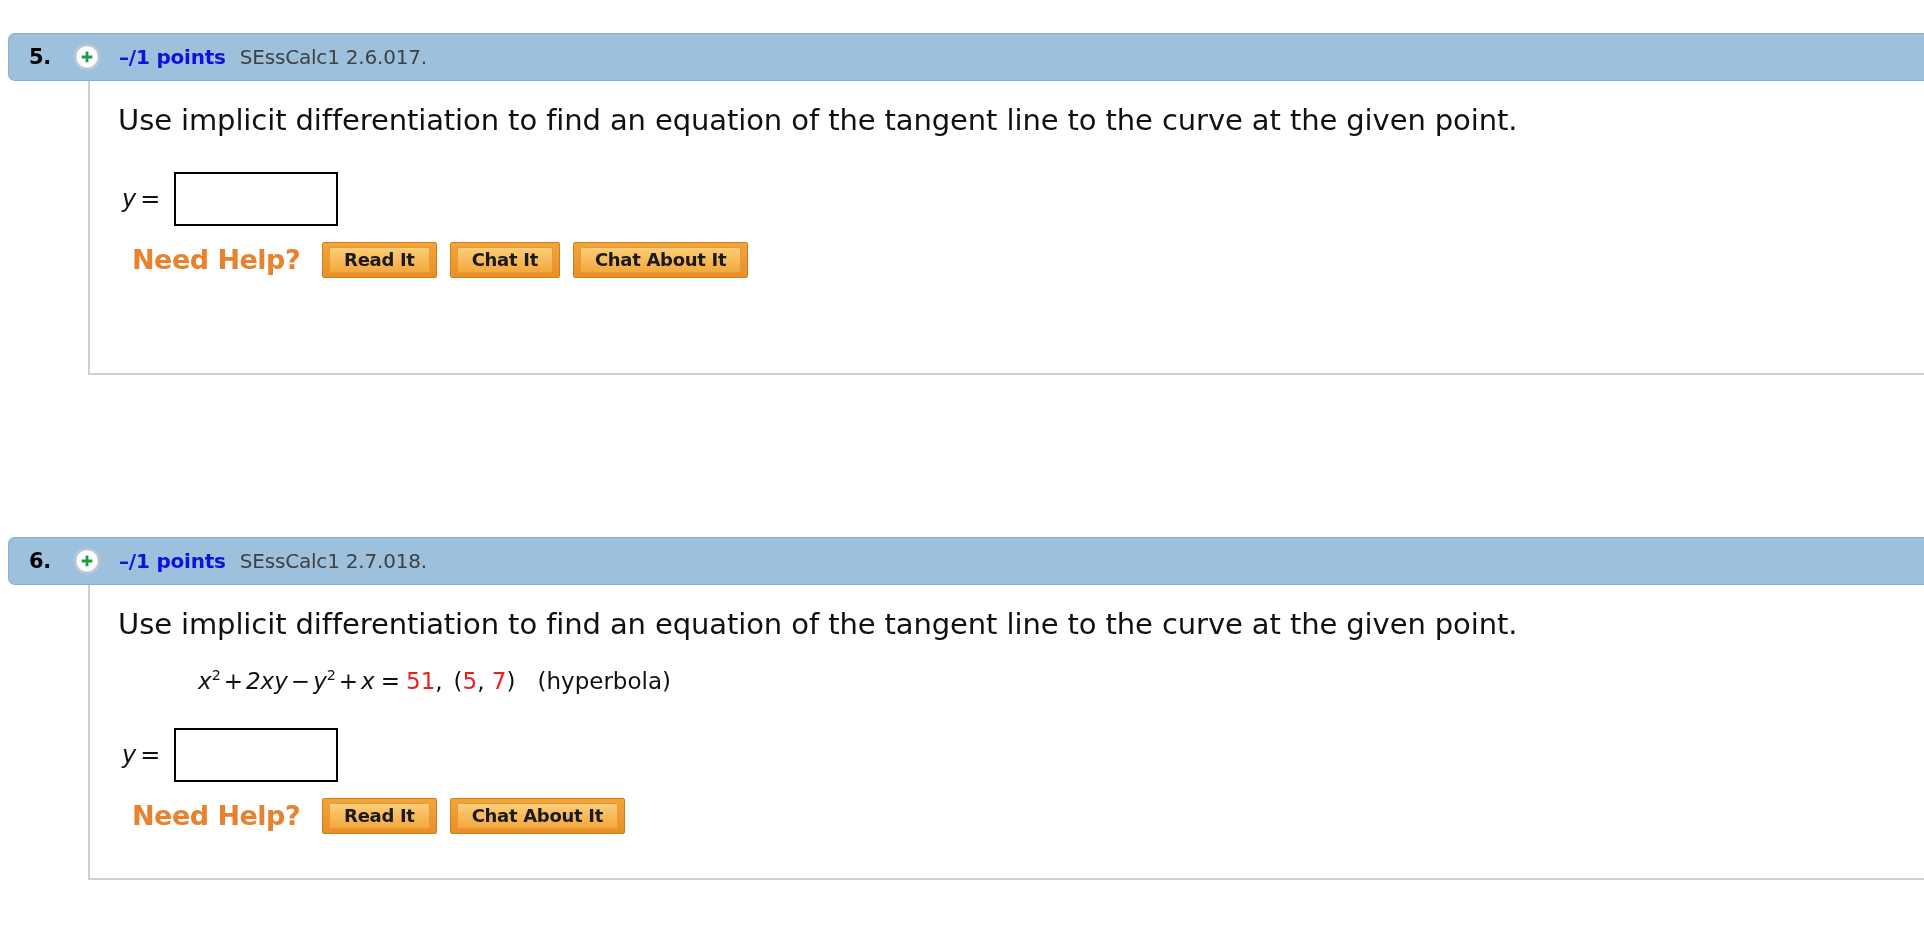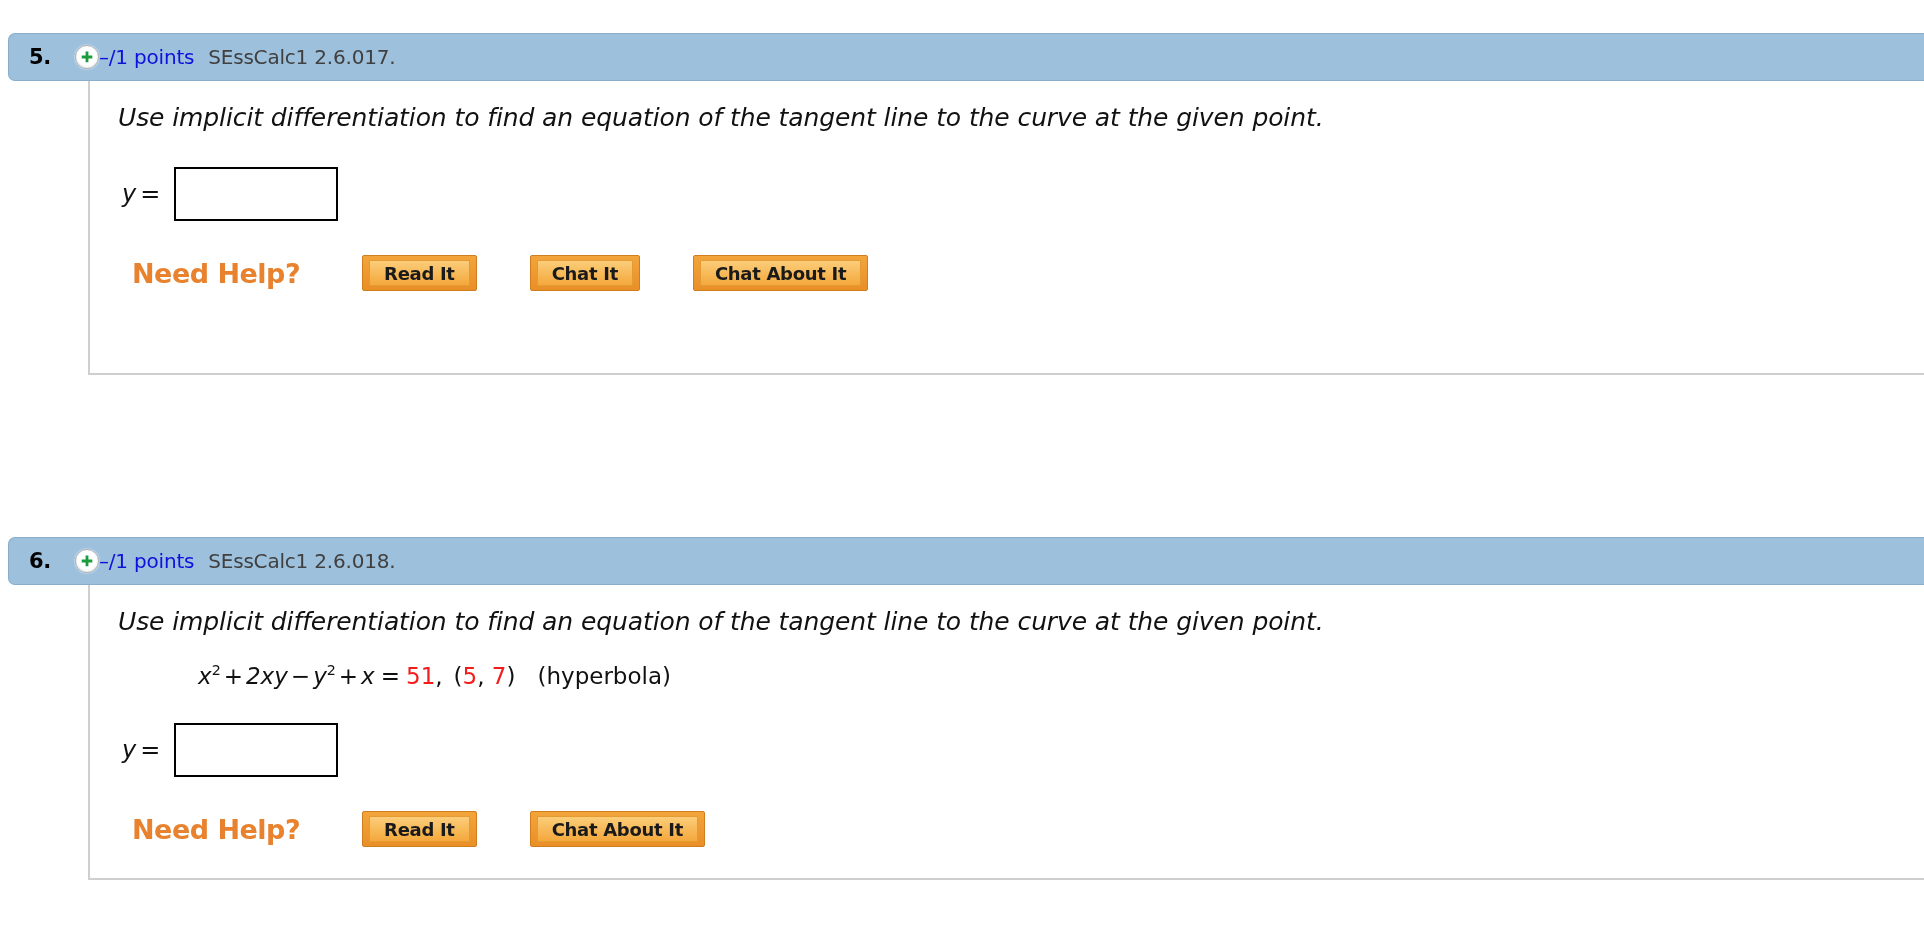--- a/index.html
+++ b/index.html
@@ -61,23 +61,23 @@
     align-items: center;
     justify-content: center;
     margin-left: 6px;
     box-shadow: 0 0 2px rgba(255,255,255,0.9);
     flex: none;
   }
   .plus-icon svg { display: block; }
 
   .points {
     font-size: 20px;
-    font-weight: normal;
+    font-weight: bold;
     color: #1010dd;
-    margin-left: 0;
+    margin-left: 20px;
     letter-spacing: -0.2px;
   }
 
   .qcode {
     font-size: 20px;
     color: #404040;
     margin-left: 14px;
     letter-spacing: -0.2px;
   }
 
@@ -87,26 +87,25 @@
     margin-left: 88px;
     border-left: 2px solid #cfcfcf;
     border-bottom: 2px solid #cfcfcf;
     box-sizing: border-box;
     padding: 22px 0 0 28px;
     height: 294px;
   }
   .qbody.short { height: 295px; }
 
   .prompt {
-    font-size: 25px;
+    font-size: 29px;
     color: #111111;
     line-height: 1.2;
     letter-spacing: -0.1px;
     white-space: nowrap;
-    font-style: italic;
   }
 
   .equation {
     margin-top: 26px;
     margin-left: 80px;
     font-size: 23px;
     color: #111111;
     white-space: nowrap;
     letter-spacing: 0px;
   }
@@ -148,25 +147,24 @@
     border: 2px solid #000000;
     background: #ffffff;
     box-sizing: border-box;
     font-size: 20px;
     font-family: "DejaVu Sans", "Liberation Sans", sans-serif;
     padding: 0 6px;
     outline: none;
   }
 
   .help-row {
-    margin-top: 34px;
+    margin-top: 16px;
     display: flex;
     align-items: center;
     margin-left: 14px;
-    gap: 40px;
   }
   .need-help {
     font-size: 27px;
     font-weight: bold;
     color: #e8822e;
     letter-spacing: -0.5px;
     margin-right: 22px;
   }
 
   .help-btn {
@@ -250,21 +248,21 @@
   <div class="problem" style="top:537px;">
 
     <div class="qheader">
       <span class="qnum">6.</span>
       <span class="plus-icon">
         <svg width="16" height="16" viewBox="0 0 16 16" aria-hidden="true">
           <path d="M6.6 2.6h2.8v3.9h3.9v2.9H9.4v3.9H6.6V9.4H2.7V6.5h3.9z" fill="#1a9c3c"></path>
         </svg>
       </span>
       <span class="points">–/1 points</span>
-      <span class="qcode">SEssCalc1 2.6.018.</span>
+      <span class="qcode">SEssCalc1 2.7.018.</span>
     </div>
 
     <div class="qbody short">
 
       <div class="prompt">Use implicit differentiation to find an equation of the tangent line to the curve at the given point.</div>
 
       <div class="equation">
         <span class="var">x</span><sup>2</sup><span class="op">+</span><span class="var">2xy</span><span class="op">−</span><span class="var">y</span><sup>2</sup><span class="op">+</span><span class="var">x</span><span class="op" style="padding:0 6px">=</span><span class="red">51</span><span>,</span><span class="pt">(</span><span class="red">5</span><span>, </span><span class="red">7</span><span>)</span><span class="shape">(hyperbola)</span>
       </div>
 

